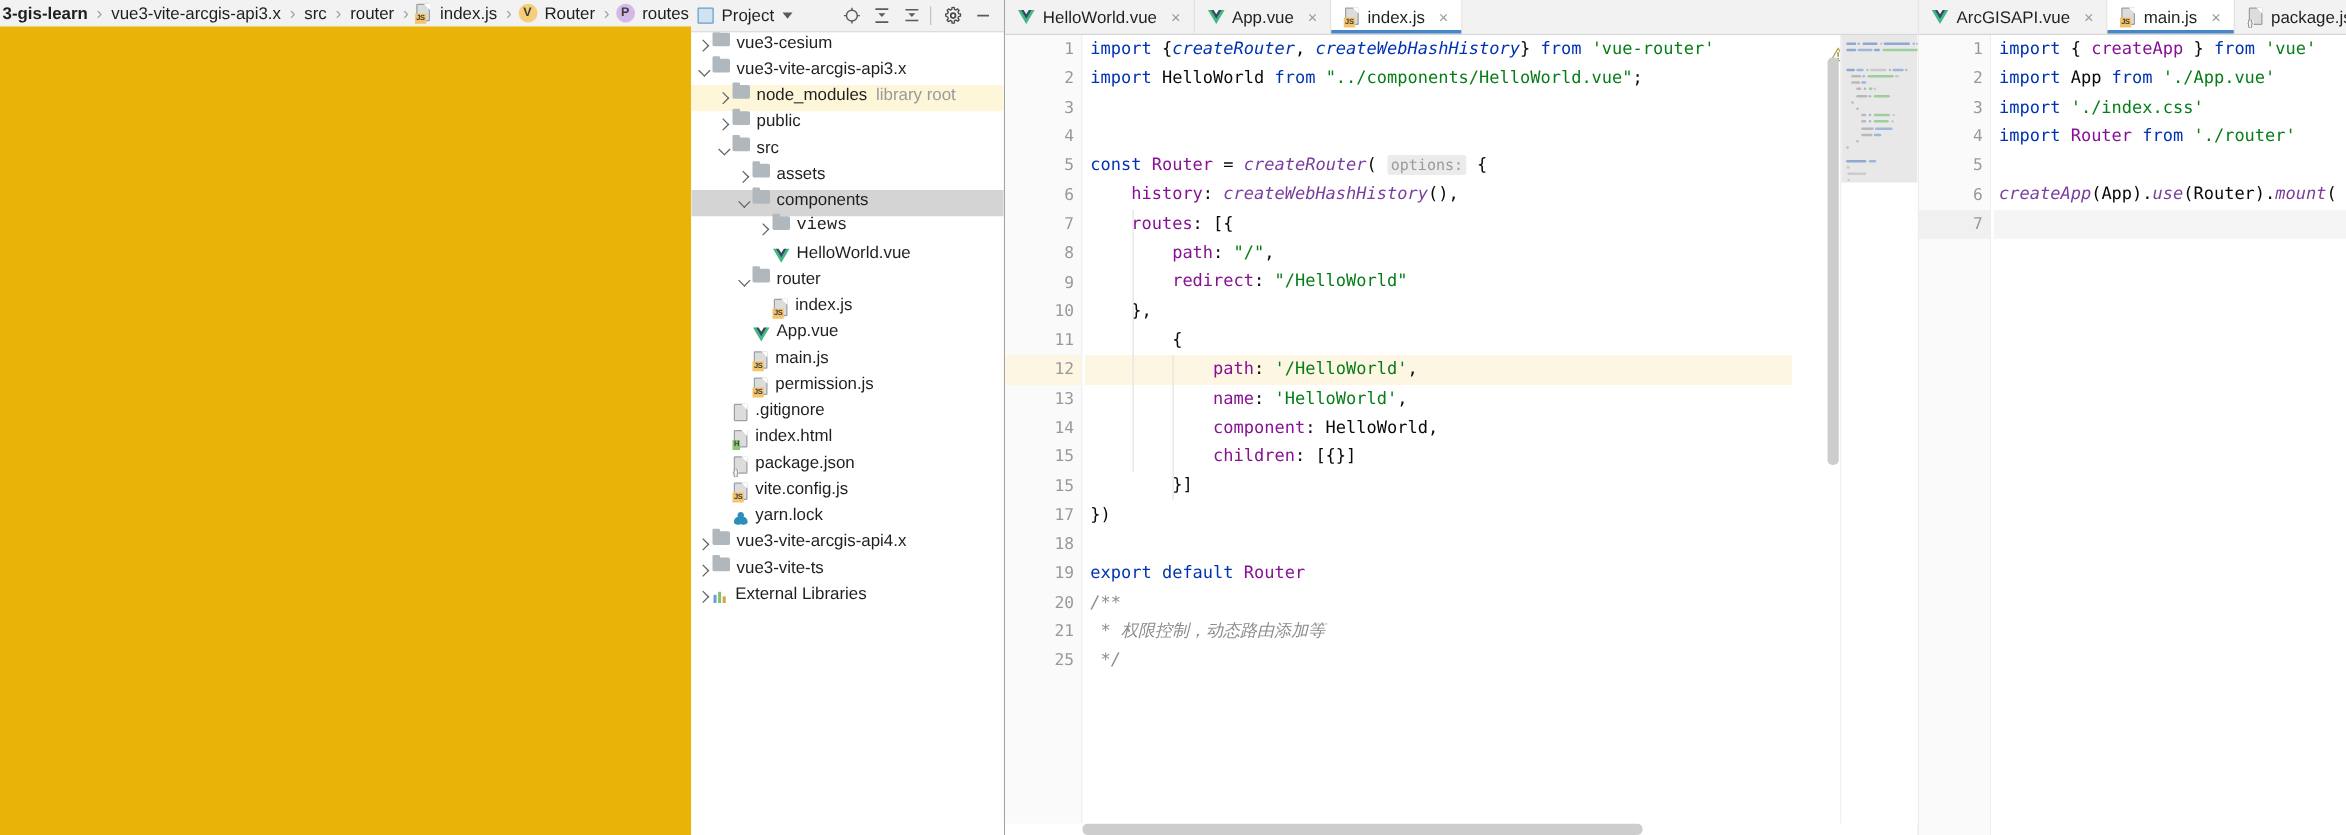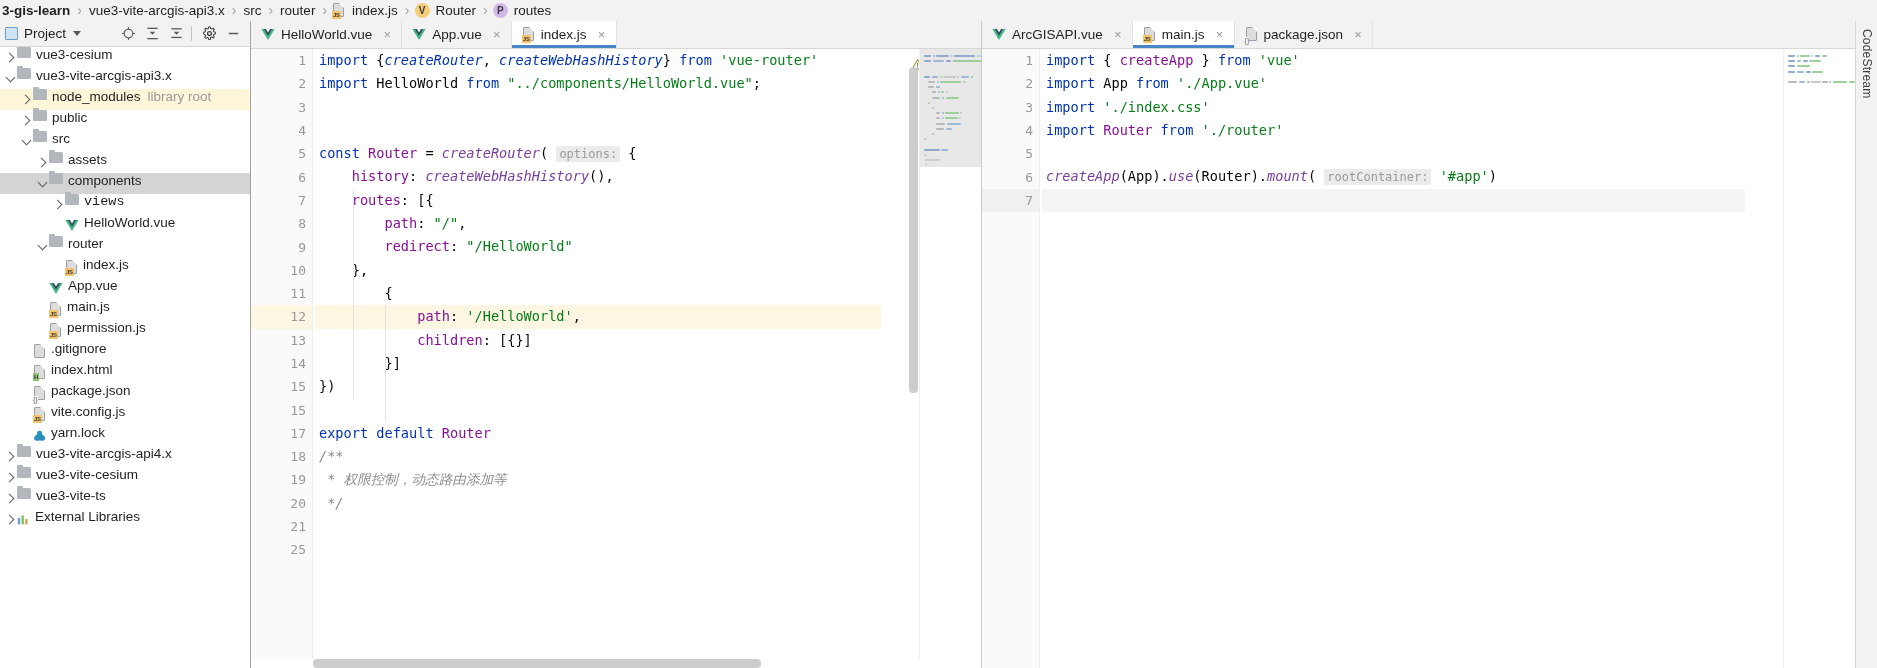--- a/index.html
+++ b/index.html
@@ -4,21 +4,21 @@
 <style>
   * { box-sizing: border-box; margin:0; padding:0; }
   html,body {
     width:1877px; height:668px; overflow:hidden;
     background:#fff;
     font-family:"Liberation Sans", sans-serif;
     font-size:13.5px;
     color:#2b2b2b;
     -webkit-font-smoothing:antialiased;
   }
-  #app { width:1877px; height:668px; display:flex; flex-direction:column; background:#0c4a6e; }
+  #app { width:1877px; height:668px; display:flex; flex-direction:row; background:#eab308; }
 
   
   .breadcrumb {
     height:21px; min-height:21px;
     background:#f2f2f2;
     display:flex; align-items:center;
     padding-left:0px;
     font-size:13.5px;
     color:#1f1f1f;
     border-bottom:1px solid #f2f2f2;
@@ -504,27 +504,20 @@
               <i class="arw-r"></i>
             </span>
             <span class="folder"></span>
             <span class="tlabel">vue3-vite-arcgis-api4.x</span>
           </div>
           <div class="trow" style="padding-left: 4px;">
             <span class="tw-arrow">
               <i class="arw-r"></i>
             </span>
             <span class="folder"></span>
-            <span class="tlabel">vue3-vite-cesium</span>
-          </div>
-          <div class="trow" style="padding-left: 4px;">
-            <span class="tw-arrow">
-              <i class="arw-r"></i>
-            </span>
-            <span class="folder"></span>
             <span class="tlabel">vue3-vite-ts</span>
           </div>
           <div class="trow" style="padding-left: 4px;">
             <span class="tw-arrow">
               <i class="arw-r"></i>
             </span>
             <span class="ticon-wrap">
               <span class="ico" style="width: 13px; height: 13px;"><svg width="13" height="13" viewBox="0 0 16 16">
                   <rect x="1" y="6" width="3" height="8" fill="#6a9fd4"></rect>
                   <rect x="5.5" y="3" width="3" height="11" fill="#89c06a"></rect>
@@ -677,20 +670,22 @@
               <div class="cline">&nbsp;</div>
               <div class="cline">&nbsp;</div>
               <div class="cline"><span class="kw">const </span><span class="id">Router</span><span class="plain"> = </span><span class="fn">createRouter</span><span class="plain">( </span><span class="hintp">options:</span><span class="plain"> {</span></div>
               <div class="cline"><span class="prop">    history</span><span class="plain">: </span><span class="fn">createWebHashHistory</span><span class="plain">(),</span></div>
               <div class="cline"><span class="prop">    routes</span><span class="plain">: [{</span></div>
               <div class="cline"><span class="prop">        path</span><span class="plain">: </span><span class="str">"/"</span><span class="plain">,</span></div>
               <div class="cline"><span class="prop">        redirect</span><span class="plain">: </span><span class="str">"/HelloWorld"</span></div>
               <div class="cline"><span class="plain">    },</span></div>
               <div class="cline"><span class="plain">        {</span></div>
               <div class="cline hl"><span class="prop">            path</span><span class="plain">: </span><span class="str">'/HelloWorld'</span><span class="plain">,</span></div>
+              <div class="cline"><span class="prop">            name</span><span class="plain">: </span><span class="str">'HelloWorld'</span><span class="plain">,</span></div>
+              <div class="cline"><span class="prop">            component</span><span class="plain">: HelloWorld,</span></div>
               <div class="cline"><span class="prop">            children</span><span class="plain">: [{}]</span></div>
               <div class="cline"><span class="plain">        }]</span></div>
               <div class="cline"><span class="plain">})</span></div>
               <div class="cline">&nbsp;</div>
               <div class="cline"><span class="kw">export default </span><span class="id">Router</span></div>
               <div class="cline"><span class="cmt">/**</span></div>
               <div class="cline"><span class="cmt"> * 权限控制，动态路由添加等</span></div>
               <div class="cline"><span class="cmt"> */</span></div>
               <div class="indent-guide" style="left: 40px; top: 140px; height: 210px;"></div>
               <div class="indent-guide" style="left: 72px; top: 256px; height: 116px;"></div>

